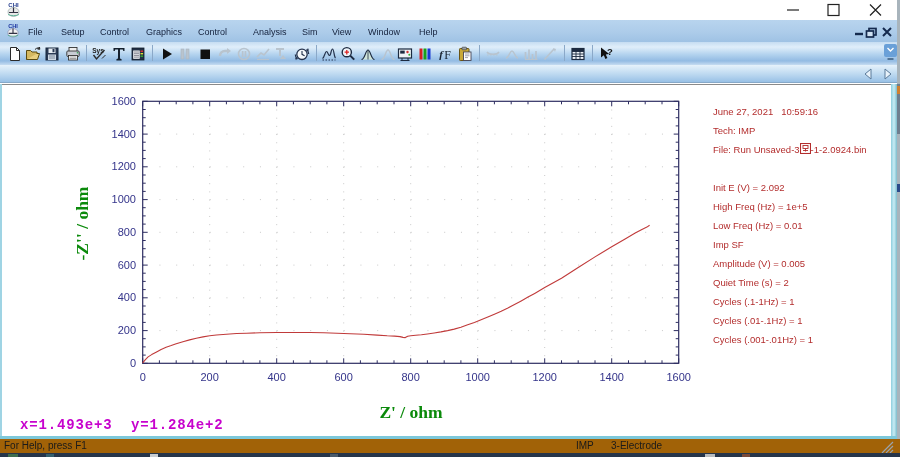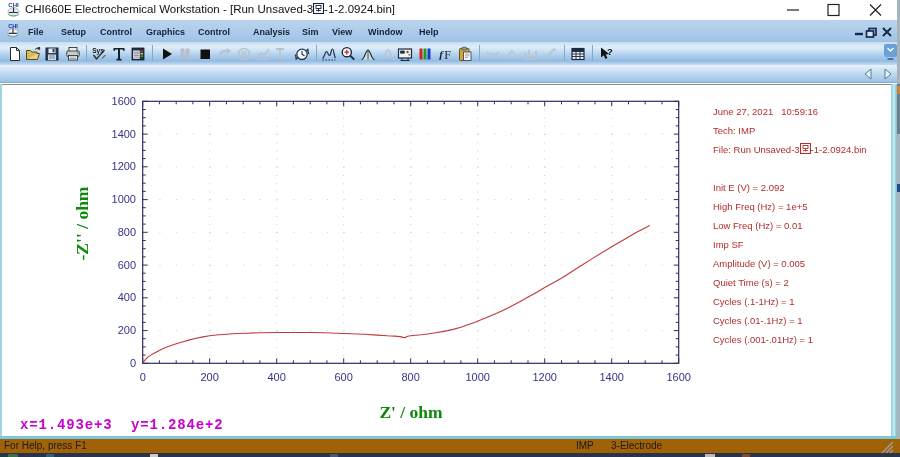--- a/index.html
+++ b/index.html
@@ -2,21 +2,21 @@
 <html><head><meta charset="utf-8"><style>
 *{margin:0;padding:0;box-sizing:border-box}
 html,body{width:900px;height:457px;overflow:hidden}
 body{font-family:"Liberation Sans",sans-serif;position:relative;background:#fff}
 .abs{position:absolute}
 
 #title{left:0;top:0;width:900px;height:20px;background:#fff}
 #title .txt{left:25px;top:3px;font-size:11.5px;color:#101010}
 
 #menu{left:0;top:20px;width:900px;height:22px;background:linear-gradient(#b8d4ee,#adccea 55%,#9fc2e4)}
-#menu .mi{top:6.5px;font-size:9px;color:#14213c;font-weight:bold}
+#menu .mi{top:6.5px;font-size:9px;color:#14213c;font-weight:normal}
 
 #tool{left:0;top:42px;width:900px;height:23px;background:linear-gradient(#c6ddf2,#e0eefa 22%,#b2d2ee 55%,#93bbe3 82%,#c6dcf1)}
 .sep{position:absolute;top:3px;width:1px;height:16px;background:#8aa8c8}
 .ico{position:absolute;top:3px;width:16px;height:16px}
 
 #tabs{left:0;top:65px;width:900px;height:18px;background:linear-gradient(#e6f2fb,#c0dbf1 50%,#99c1e6);border-bottom:1px solid #86a8c8}
 #tab1{left:2px;top:1px;width:149px;height:17px;background:linear-gradient(#eef6fc,#cfe4f4 60%,#b4d3ec);border:1px solid #5f88ae;border-bottom:none;border-radius:2px 2px 0 0;font-size:9.5px;font-weight:bold;color:#0f1f3c;line-height:16px;padding-left:3px;white-space:nowrap}
 
 #client{left:0;top:84px;width:900px;height:354px;background:#fff;border-top:1px solid #8a8a8a}
 #coords{left:20px;top:417px;font-family:"Liberation Mono",monospace;font-weight:bold;font-size:14px;color:#c703cd;letter-spacing:0.85px}
@@ -28,25 +28,20 @@
 
 #bleft{left:0;top:84px;width:2px;height:354px;background:#9fd4e4}
 #bright{left:891px;top:84px;width:5.5px;height:354px;background:linear-gradient(90deg,#8ecede,#c8ecf4 50%,#7cbccc)}
 #bbot{left:0;top:436px;width:897px;height:2.5px;background:#7cc8da}
 #rsliver{left:896.5px;top:0;width:3.5px;height:457px;background:#a8b4bc}
 #status{left:0;top:438.5px;width:900px;height:14px;background:#a16207;font-size:10px;color:#1a1a1a}
 #taskbar{left:0;top:452.5px;width:900px;height:4.5px;background:#26354a}
 </style></head><body>
 
 <div class="abs" id="title">
- <div class="abs txt">CHI660E Electrochemical Workstation - [Run Unsaved-3<svg width="11" height="11" viewBox="0 0 11 11" style="vertical-align:-1px">
-        <rect x="0.5" y="0.5" width="10" height="10" fill="none" stroke="#0f1f3c" stroke-width="1.1"></rect>
-        <rect x="3" y="2.5" width="5" height="3" fill="none" stroke="#0f1f3c" stroke-width="0.9"></rect>
-        <path d="M3 7.5h5M5.5 5.5v3" stroke="#0f1f3c" stroke-width="0.9"></path>
-      </svg>-1-2.0924.bin]</div>
  <svg class="abs" style="left:5px;top:1px" width="17" height="17" viewBox="0 0 17 17">
   <text x="8.5" y="6" font-size="6" font-weight="bold" fill="#223a8c" text-anchor="middle" font-family="Liberation Sans">CHI</text>
   <ellipse cx="8.5" cy="11" rx="5.5" ry="4.5" fill="#e8e8e8" stroke="#9aa" stroke-width="0.7"></ellipse>
   <path d="M8.5 6.5v5M4 11.5h9" stroke="#334" stroke-width="1.2" fill="none"></path>
   <path d="M3 13.5c2 1.5 9 1.5 11 0" stroke="#4a8" stroke-width="0.8" fill="none"></path>
  </svg>
  <svg class="abs" style="left:780px;top:0" width="120" height="20" viewBox="0 0 120 20">
   <path d="M7 10h12" stroke="#222" stroke-width="1.2"></path>
   <rect x="48" y="4.5" width="11" height="11" fill="none" stroke="#222" stroke-width="1.2"></rect>
   <path d="M90 4.5l11 11M101 4.5l-11 11" stroke="#222" stroke-width="1.2"></path>

